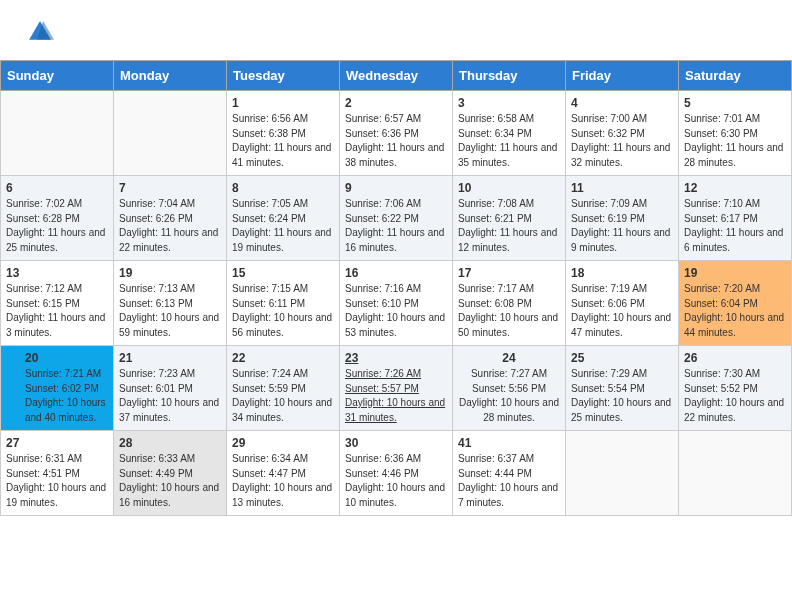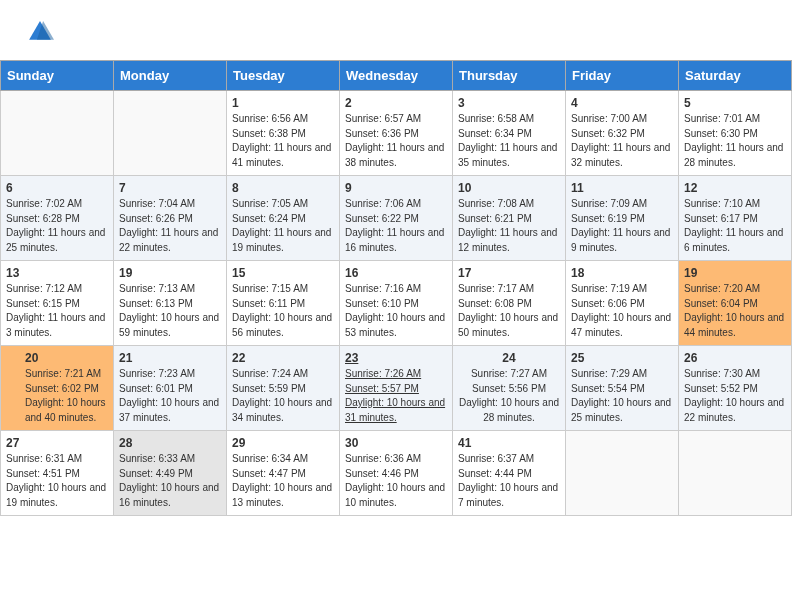--- a/index.html
+++ b/index.html
@@ -214,21 +214,21 @@
           <td style="background: rgb(255, 255, 255); margin-left: 8px;">
             <span class="day-num">18</span>
             <div class="cell-content">Sunrise: 7:19 AM<br>Sunset: 6:06 PM<br>Daylight: 10 hours and 47 minutes.</div>
           </td>
           <td style="background: #fdba74;">
             <span class="day-num">19</span>
             <div class="cell-content">Sunrise: 7:20 AM<br>Sunset: 6:04 PM<br>Daylight: 10 hours and 44 minutes.</div>
           </td>
         </tr>
         <tr>
-          <td style="background: #fdba74; padding-left: 24px;">
+          <td style="background: #0ea5e9; padding-left: 24px;">
             <span class="day-num">20</span>
             <div class="cell-content">Sunrise: 7:21 AM<br>Sunset: 6:02 PM<br>Daylight: 10 hours and 40 minutes.</div>
           </td>
           <td style="background: rgb(240, 244, 249);">
             <span class="day-num">21</span>
             <div class="cell-content">Sunrise: 7:23 AM<br>Sunset: 6:01 PM<br>Daylight: 10 hours and 37 minutes.</div>
           </td>
           <td style="background: rgb(240, 244, 249);">
             <span class="day-num">22</span>
             <div class="cell-content">Sunrise: 7:24 AM<br>Sunset: 5:59 PM<br>Daylight: 10 hours and 34 minutes.</div>

